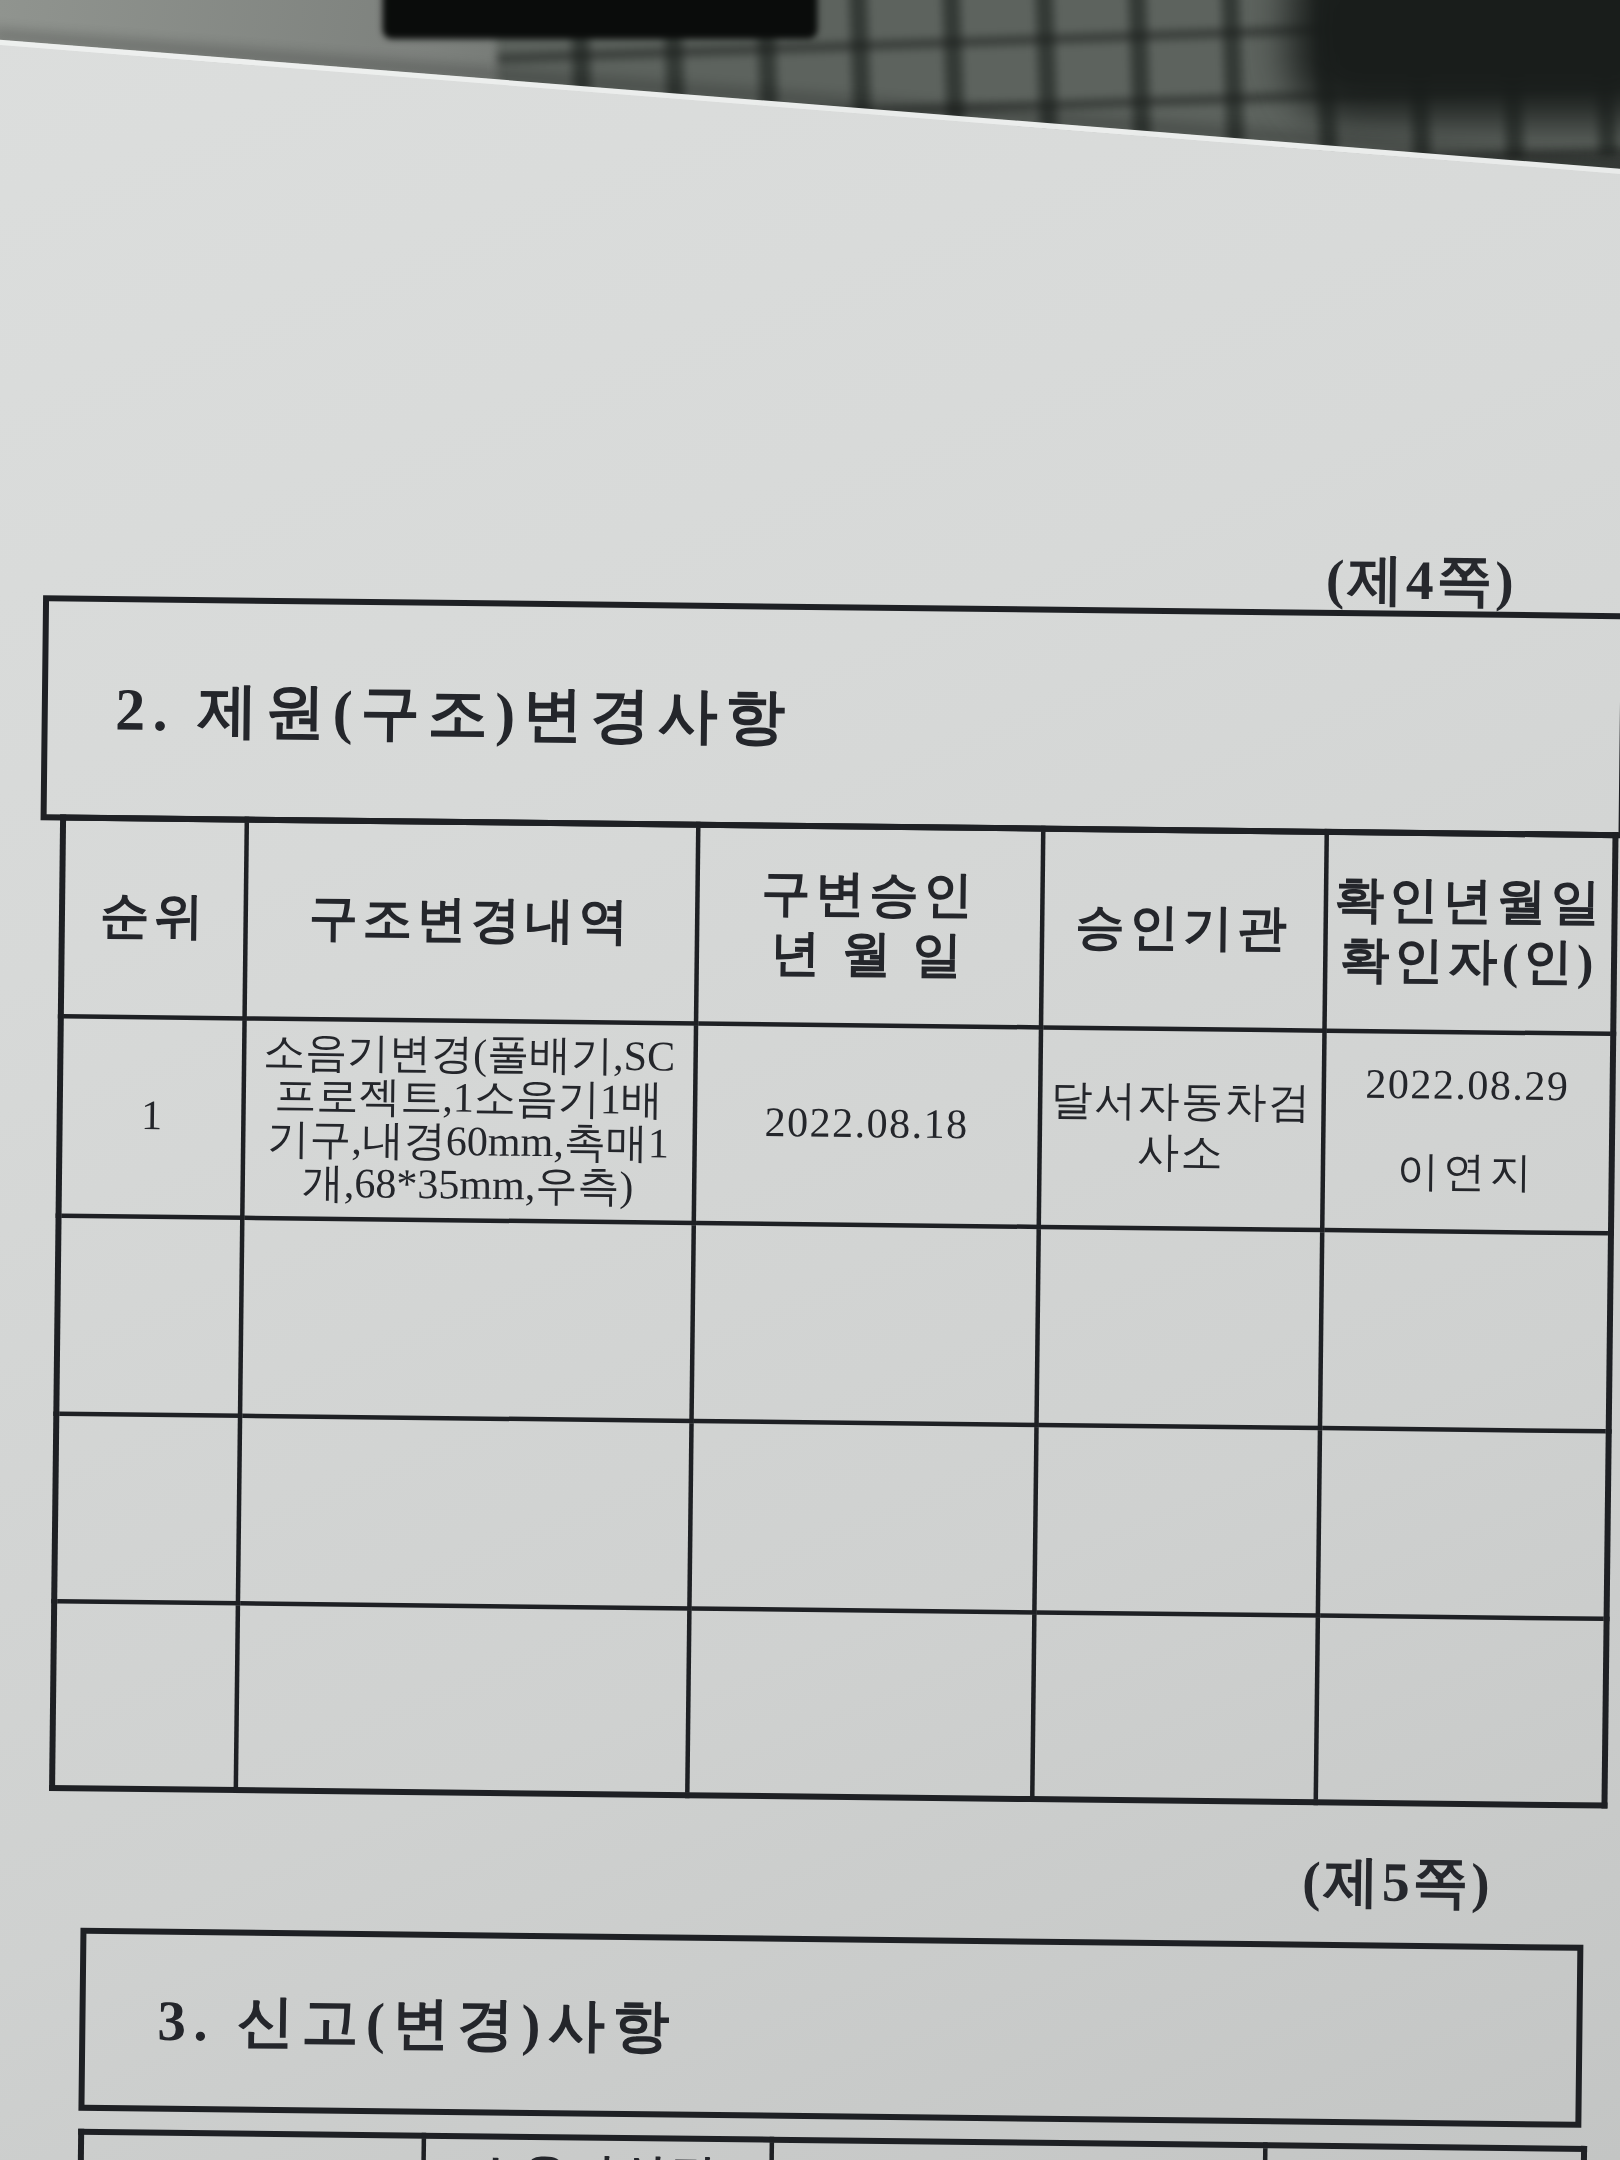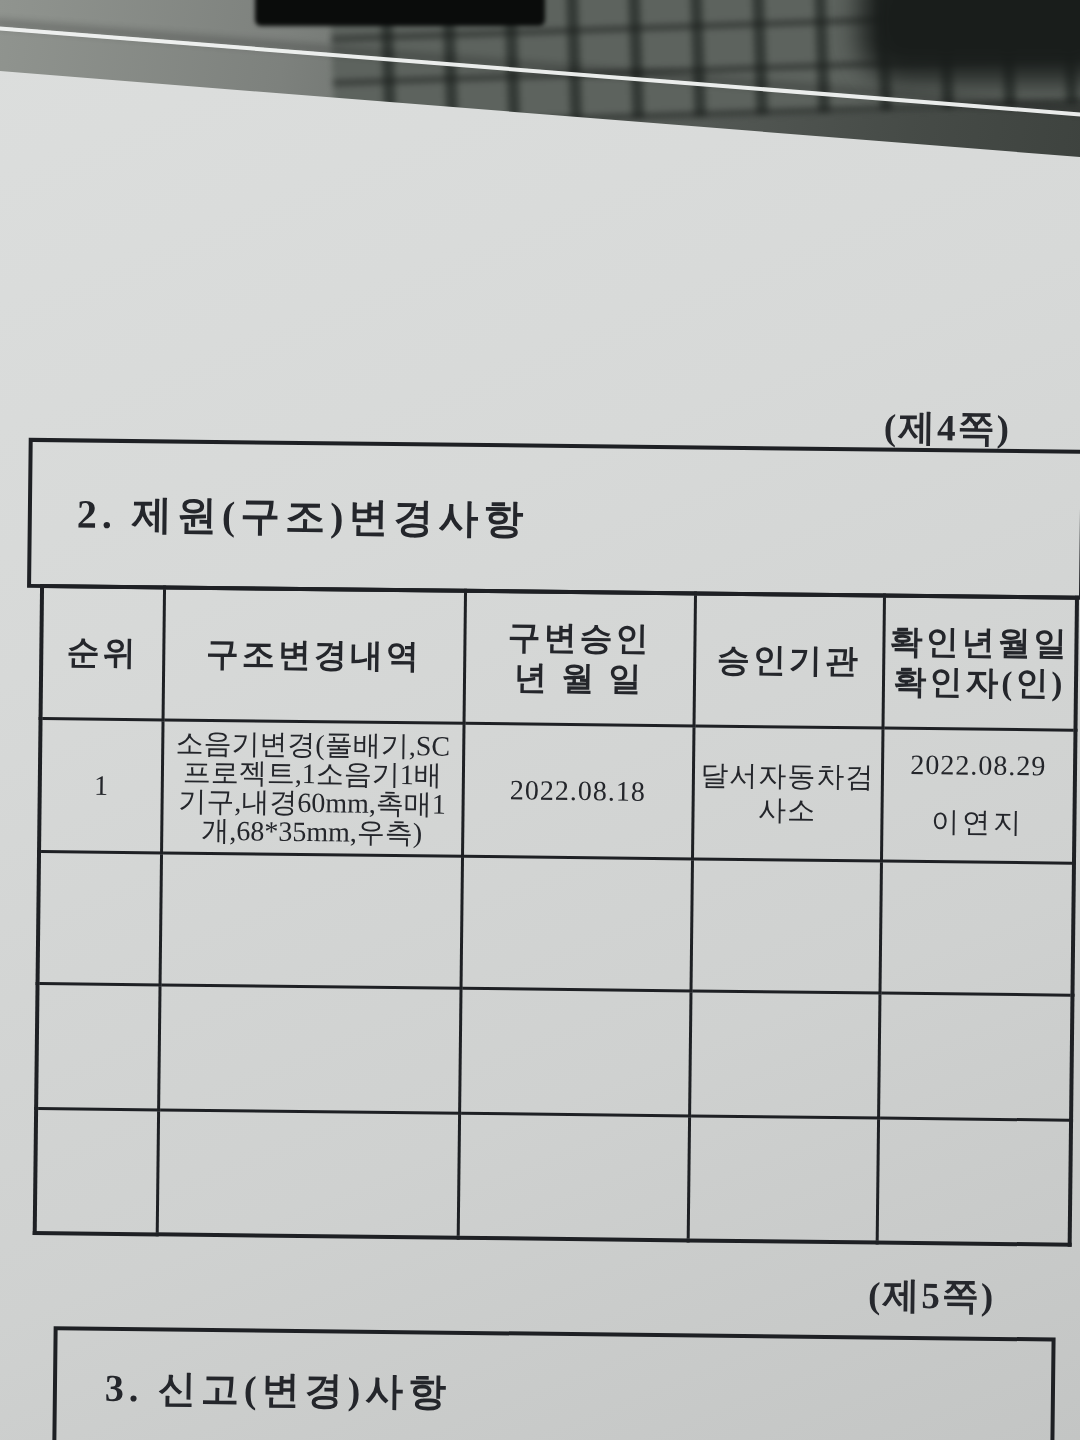--- a/index.html
+++ b/index.html
@@ -17,21 +17,21 @@
       repeating-linear-gradient(90deg,#5d635e 0 50px,#343a36 50px 62px),
       #474c48;
     filter:blur(3px);transform:rotate(-2deg);transform-origin:left top;}
   .dark-object{position:absolute;left:255px;top:-8px;width:290px;height:34px;background:#0a0c0b;
     border-radius:6px;filter:blur(2px);}
   .corner-shadow{position:absolute;right:-40px;top:-40px;width:260px;height:120px;background:#191d1b;
     filter:blur(14px);border-radius:40px;}
   
   .paper{position:absolute;inset:0;
     clip-path:polygon(0 30px,1080px 116px,1080px 1440px,0 1440px);
-    background:linear-gradient(158deg,#dcdedd 0%,#d7d9d8 35%,#cfd1d0 70%,#c3c5c4 100%);margin-top:41px;}
+    background:linear-gradient(158deg,#dcdedd 0%,#d7d9d8 35%,#cfd1d0 70%,#c3c5c4 100%);}
   .paper-edge{position:absolute;left:-6px;top:26px;width:1120px;height:4px;
     background:rgba(242,244,243,.95);transform:rotate(4.55deg);transform-origin:left top;
     box-shadow:0 -5px 9px rgba(10,12,11,.45);}
   
   .content{position:absolute;inset:0;transform:rotate(0.65deg);transform-origin:40px 550px;
     color:#24262b;}
   .page-label{position:absolute;font-size:37px;letter-spacing:2px;font-weight:600;color:#26282d;}
   #label-page4{left:882px;top:352px;}
   #label-page5{left:876px;top:1220px;}
   .section-box{position:absolute;border:4px solid #1e2024;box-sizing:border-box;display:flex;align-items:center;}

